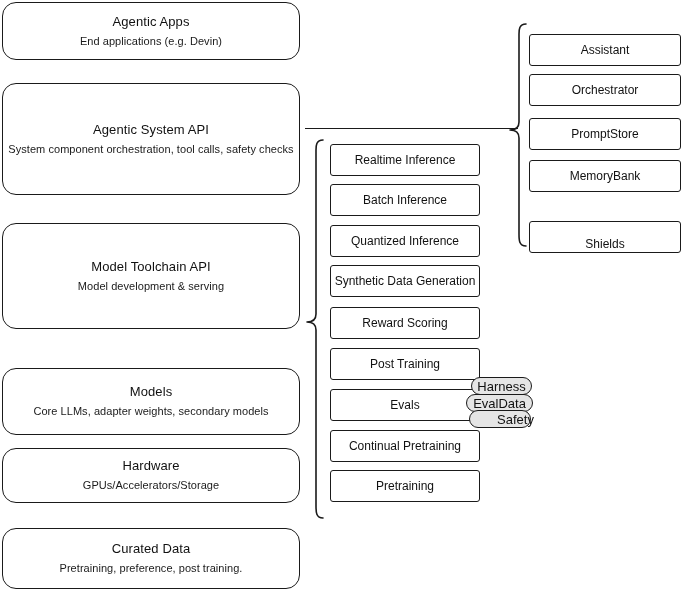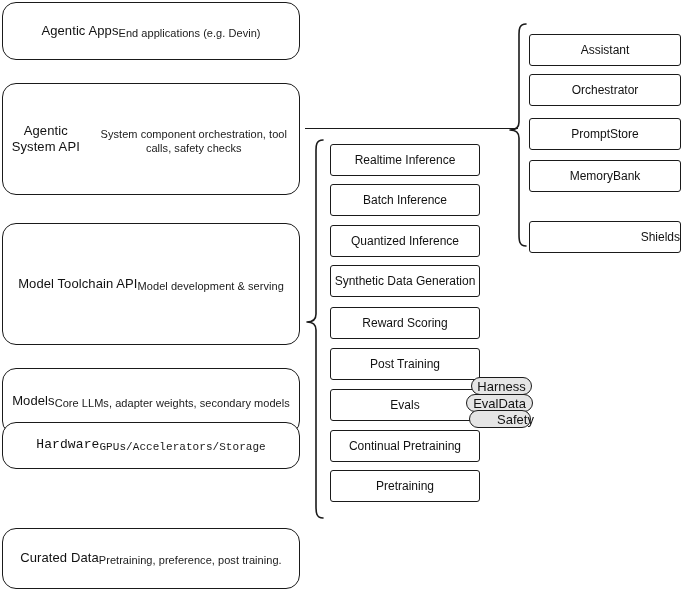--- a/index.html
+++ b/index.html
@@ -20,21 +20,21 @@
     overflow: hidden;
   }
 
   
   .box {
     position: absolute;
     box-sizing: border-box;
     border: 1.4px solid #1a1a1a;
     background: #ffffff;
     display: flex;
-    flex-direction: row;
+    flex-direction: column;
     align-items: center;
     justify-content: center;
     text-align: center;
     line-height: 1.25;
   }
 
   
   .layer-box {
     border-radius: 14px;
     left: 2px;
@@ -97,31 +97,31 @@
   <div class="box layer-box" style="top:2px;height:58px;">
     <div class="layer-title">Agentic Apps</div>
     <div class="layer-sub">End applications (e.g. Devin)</div>
   </div>
 
   <div class="box layer-box" style="top:83px;height:112px;">
     <div class="layer-title">Agentic System API</div>
     <div class="layer-sub">System component orchestration, tool calls, safety checks</div>
   </div>
 
-  <div class="box layer-box" style="top:223px;height:122px;">
+  <div class="box layer-box" style="top:223px;height:106px;">
     <div class="layer-title">Model Toolchain API</div>
     <div class="layer-sub">Model development &amp; serving</div>
   </div>
 
   <div class="box layer-box" style="top:368px;height:67px;">
     <div class="layer-title">Models</div>
     <div class="layer-sub">Core LLMs, adapter weights, secondary models</div>
   </div>
 
-  <div class="box layer-box" style="top:422px;height:47px;font-family:Liberation Mono, monospace;">
+  <div class="box layer-box" style="top:448px;height:55px;">
     <div class="layer-title">Hardware</div>
     <div class="layer-sub">GPUs/Accelerators/Storage</div>
   </div>
 
   <div class="box layer-box" style="top:528px;height:61px;">
     <div class="layer-title">Curated Data</div>
     <div class="layer-sub">Pretraining, preference, post training.</div>
   </div>
 
   <div class="connector-line" style="left:305px; top:128px; width:213px; height:1.4px;"></div>

